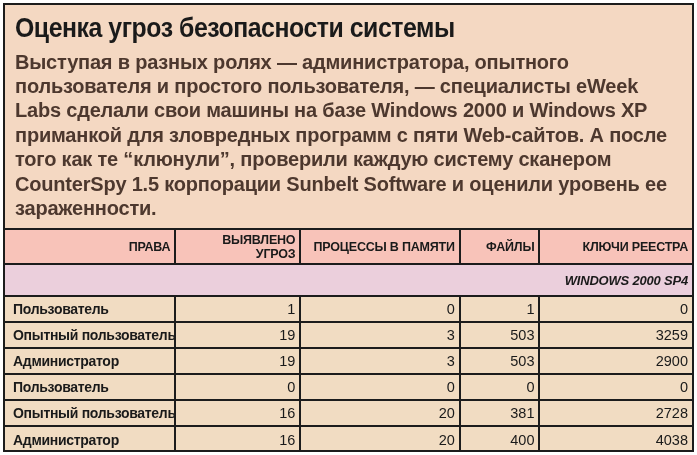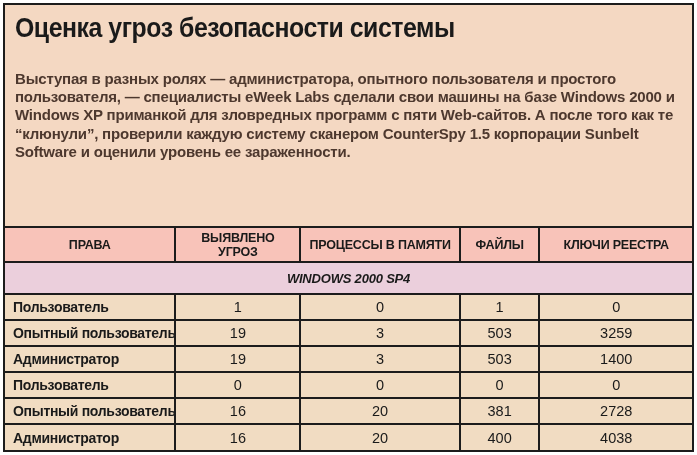--- a/index.html
+++ b/index.html
@@ -17,51 +17,50 @@
   }
   .panel {
     width: 100%;
     height: 100%;
     box-sizing: border-box;
     border: 2px solid #1c1c1c;
     background: #f4d8c2;
     display: flex;
     flex-direction: column;
     overflow: hidden;
-    gap: 20px;
   }
   .title {
     margin: 9px 10px 2px 10px;
     font-size: 27px;
     font-weight: 700;
     letter-spacing: -0.5px;
     color: #1a1a1a;
     line-height: 1.1;
     transform-origin: left center;
     transform: scaleX(0.92);
     white-space: nowrap;
   }
   .intro {
     margin: 4px 10px 8px 10px;
-    font-size: 15px;
+    font-size: 20px;
     font-weight: 700;
     letter-spacing: -0.2px;
     line-height: 1.22;
     color: #4d382e;
   }
   table.threats {
     width: 100%;
     border-collapse: collapse;
     table-layout: fixed;
     margin-top: auto;
   }
   table.threats td, table.threats th {
     border: 2px solid #1c1c1c;
     padding: 0 4px;
-    text-align: center;
+    text-align: right;
     vertical-align: middle;
     color: #1a1a1a;
     overflow: hidden;
   }
   
   table.threats tr > *:first-child { border-left: none; }
   table.threats tr > *:last-child  { border-right: none; }
   table.threats tr:last-child > *  { border-bottom: none; }
   tr.header-row { height: 35px; background: #f8c3b9; }
   tr.header-row th {
@@ -141,21 +140,21 @@
         <td class="num">3</td>
         <td class="num">503</td>
         <td class="num">3259</td>
       </tr>
 
       <tr class="data-row">
         <td class="row-label">Администратор</td>
         <td class="num">19</td>
         <td class="num">3</td>
         <td class="num">503</td>
-        <td class="num">1400</td>
+        <td class="num">2900</td>
       </tr>
 
 
       <tr class="data-row">
         <td class="row-label">Пользователь</td>
         <td class="num">0</td>
         <td class="num">0</td>
         <td class="num">0</td>
         <td class="num">0</td>
       </tr>

